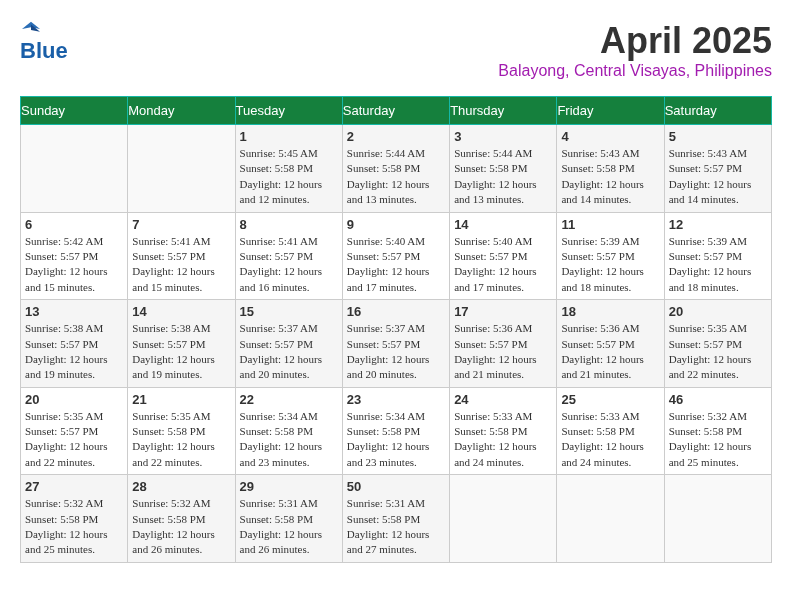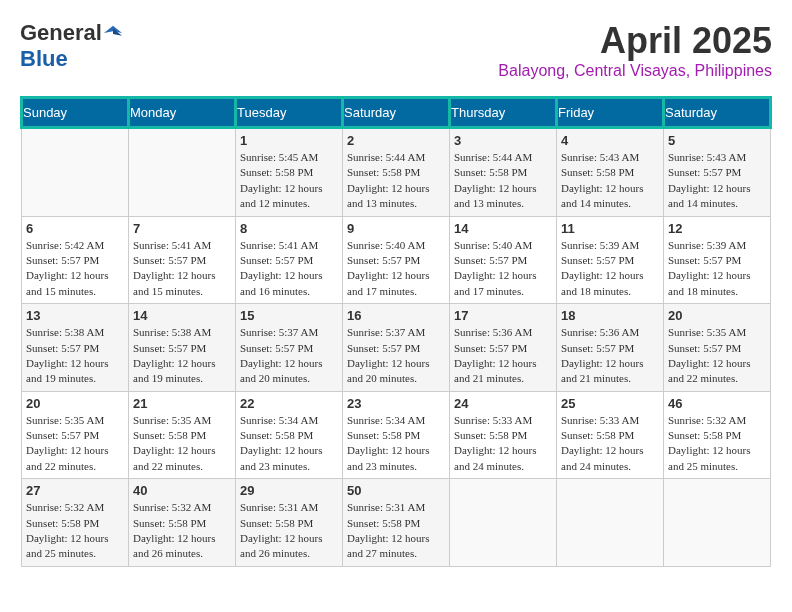--- a/index.html
+++ b/index.html
@@ -51,27 +51,27 @@
     .location-title {
       font-size: 16px;
       color: #a21caf;
     }
     .calendar {
       width: 100%;
       border-collapse: collapse;
       font-size: 11px;
     }
     .calendar th {
-      background-color: #0369a1;
+      background-color: #15803d;
       color: white;
       padding: 6px 0;
       text-align: left;
       font-size: 13px;
       font-weight: normal;
-      border: 3px solid #14b8a6;
+      border: 1px solid #14b8a6;
     }
     .calendar td {
       border: 1px solid #ccc;
       vertical-align: top;
       padding: 4px;
       width: 107px;
       min-height: 80px;
       background: #fff;
     }
     .calendar tr:nth-child(odd) td {
@@ -96,21 +96,20 @@
     .empty-cell {
       background: #f9f9f9 !important;
     }
   </style>
 </head>
 <body>
 
 <div class="header">
   <div class="logo">
     <div class="logo-text">
-      <span class="logo-general">General</span>
       <svg class="logo-icon" viewBox="0 0 20 20">
         <polygon points="10,2 20,10 10,8 0,10" fill="#2a6db5"></polygon>
         <polygon points="10,5 20,13 10,11" fill="#1a4a8a"></polygon>
       </svg>
     </div>
     <div>
       <span class="logo-blue">Blue</span>
     </div>
   </div>
   <div class="title-section">
@@ -245,21 +244,21 @@
           <span class="day-number">46</span>
           <div class="day-info">Sunrise: 5:32 AM<br>Sunset: 5:58 PM<br>Daylight: 12 hours and 25 minutes.</div>
         </td>
       </tr>
       <tr>
         <td>
           <span class="day-number">27</span>
           <div class="day-info">Sunrise: 5:32 AM<br>Sunset: 5:58 PM<br>Daylight: 12 hours and 25 minutes.</div>
         </td>
         <td>
-          <span class="day-number">40</span>
+          <span class="day-number">28</span>
           <div class="day-info">Sunrise: 5:32 AM<br>Sunset: 5:58 PM<br>Daylight: 12 hours and 26 minutes.</div>
         </td>
         <td>
           <span class="day-number">29</span>
           <div class="day-info">Sunrise: 5:31 AM<br>Sunset: 5:58 PM<br>Daylight: 12 hours and 26 minutes.</div>
         </td>
         <td>
           <span class="day-number">50</span>
           <div class="day-info">Sunrise: 5:31 AM<br>Sunset: 5:58 PM<br>Daylight: 12 hours and 27 minutes.</div>
         </td>

